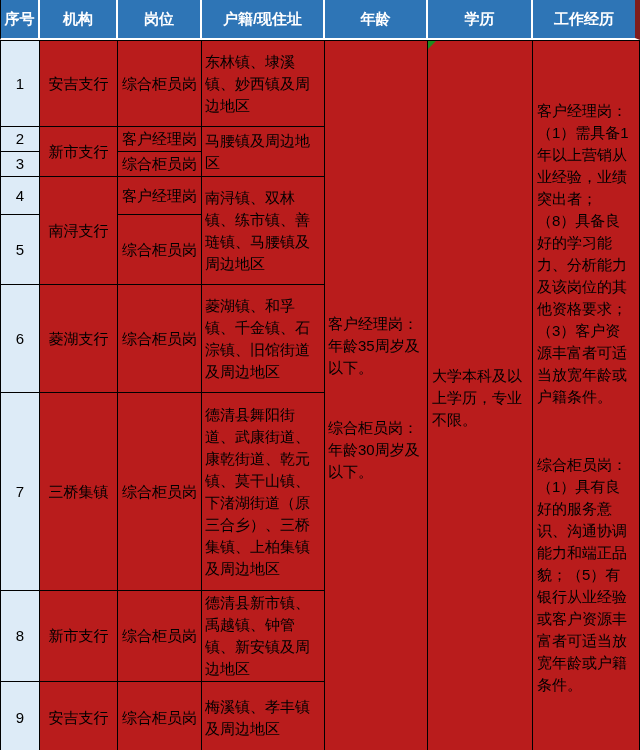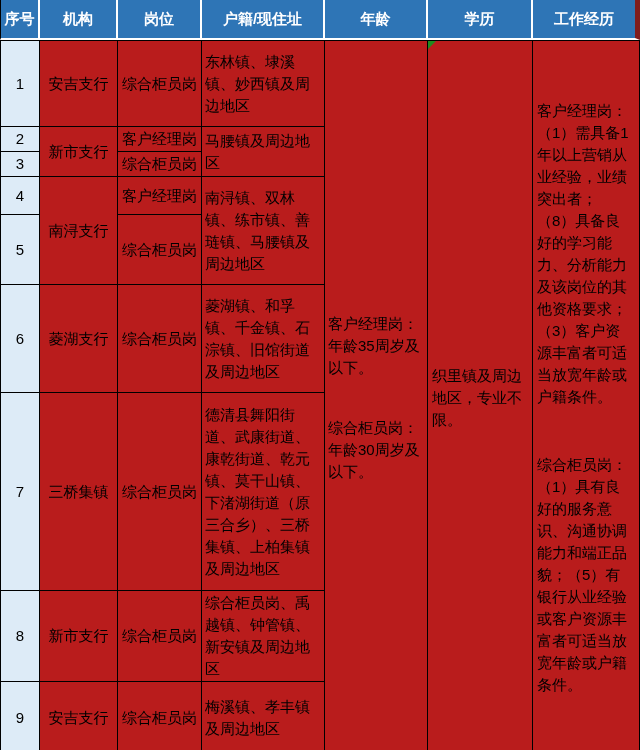--- a/index.html
+++ b/index.html
@@ -104,21 +104,21 @@
           <div class="sec-title">客户经理岗：</div>
           <div>年龄35周岁及以下。</div>
         </div>
         <div class="section">
           <div class="sec-title">综合柜员岗：</div>
           <div>年龄30周岁及以下。</div>
         </div>
       </td>
       <td class="left edu-cell" rowspan="9">
         <span class="corner-marker"></span>
-        <div>织里镇及周边地区，专业不限。</div>
+        <div>大学本科及以上学历，专业不限。</div>
       </td>
       <td class="left exp-cell" rowspan="9">
         <div class="section">
           <div class="sec-title">客户经理岗：</div>
           <div>（1）需具备1年以上营销从业经验，业绩突出者；</div>
           <div>（8）具备良好的学习能力、分析能力及该岗位的其他资格要求；</div>
           <div>（3）客户资源丰富者可适当放宽年龄或户籍条件。</div>
         </div>
         <div class="section">
           <div class="sec-title">综合柜员岗：</div>
@@ -155,21 +155,21 @@
     <tr class="r7">
       <td class="center">7</td>
       <td class="center">三桥集镇</td>
       <td class="center">综合柜员岗</td>
       <td class="left">德清县舞阳街道、武康街道、康乾街道、乾元镇、莫干山镇、下渚湖街道（原三合乡）、三桥集镇、上柏集镇及周边地区</td>
     </tr>
     <tr class="r8">
       <td class="center">8</td>
       <td class="center">新市支行</td>
       <td class="center">综合柜员岗</td>
-      <td class="left">综合柜员岗、禹越镇、钟管镇、新安镇及周边地区</td>
+      <td class="left">德清县新市镇、禹越镇、钟管镇、新安镇及周边地区</td>
     </tr>
     <tr class="r9">
       <td class="center">9</td>
       <td class="center">安吉支行</td>
       <td class="center">综合柜员岗</td>
       <td class="left">梅溪镇、孝丰镇及周边地区</td>
     </tr>
   </tbody>
 </table>
 

